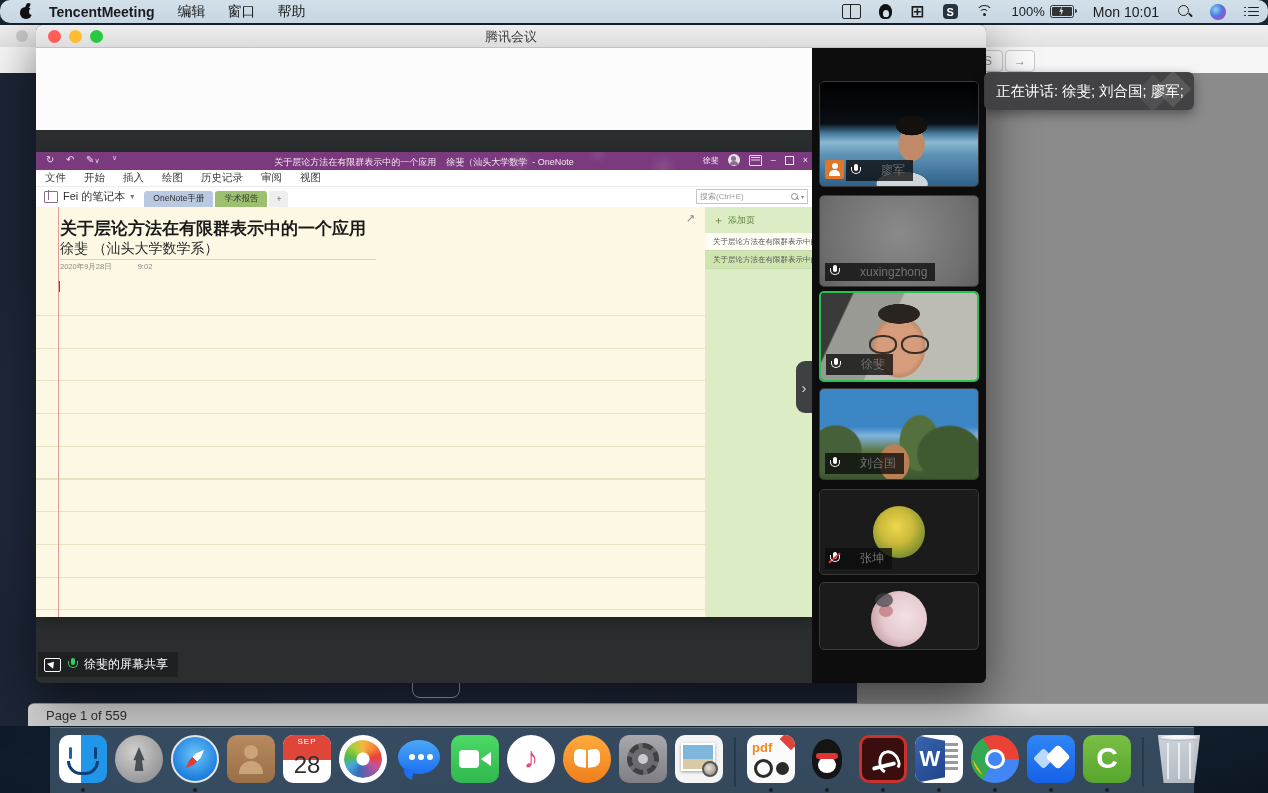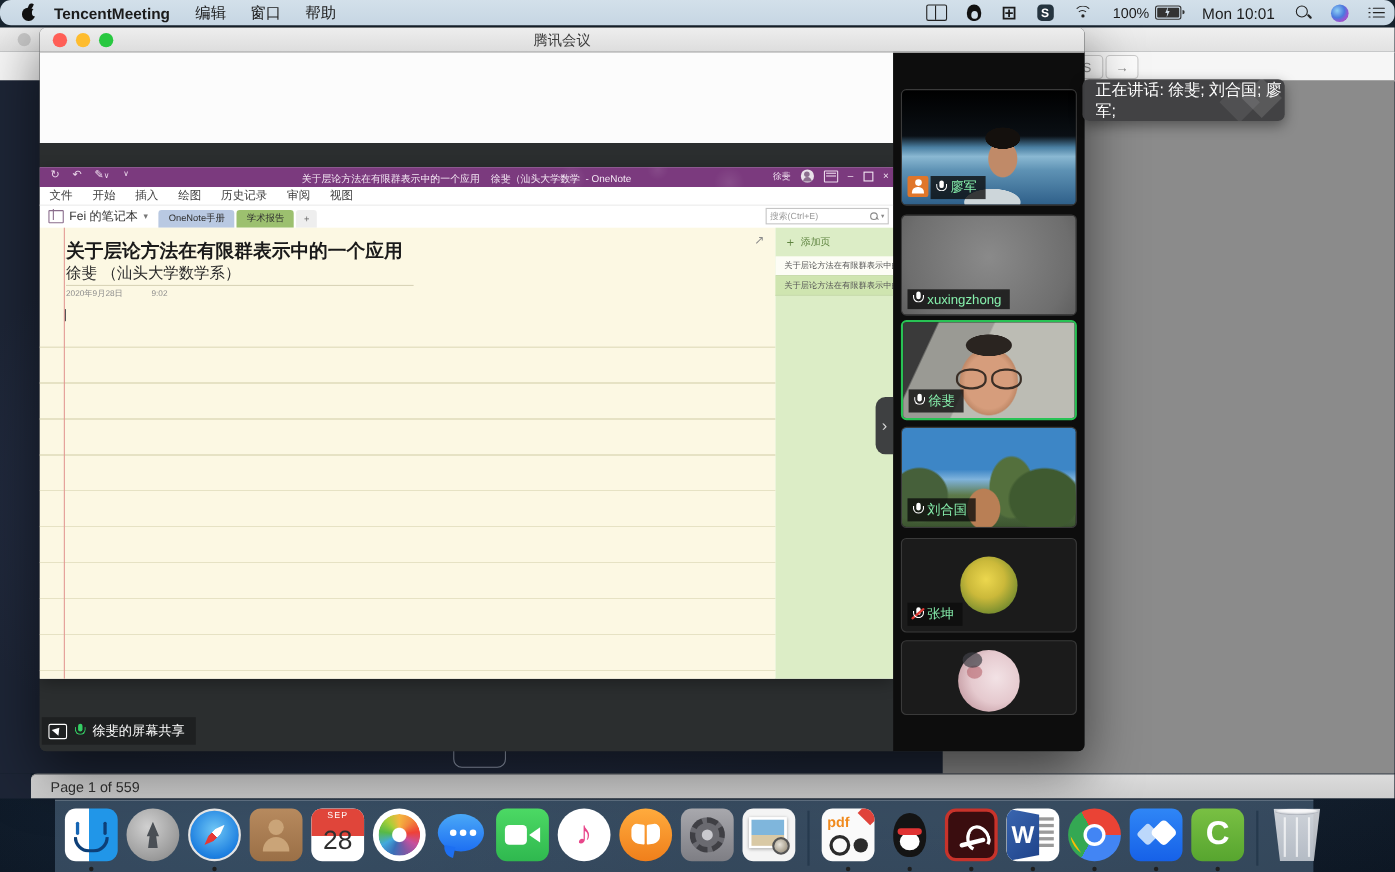--- a/index.html
+++ b/index.html
@@ -162,24 +162,24 @@
      linear-gradient(180deg,#3d86c6 0 42%,#7fb3dc 52%,#5d7a4a 68%,#3c5530 100%);}
   .avatar-circ{position:absolute;left:50%;transform:translateX(-50%);border-radius:50%;}
   .av-tree{width:52px;height:52px;top:16px;background:radial-gradient(circle at 45% 40%,#ecd74e,#cbb93a 40%,#7f9130 72%,#4e5e1e);}
   .av-pink{width:56px;height:56px;top:8px;background:radial-gradient(circle at 62% 45%,#f2e2e5,#e5c9ce 50%,#c9a2a9 78%,#8a6a70);}
   .av-pink::before{content:"";position:absolute;left:8px;top:14px;width:14px;height:12px;border-radius:50%;background:#b05a62;opacity:.55;}
   .av-pink::after{content:"";position:absolute;left:4px;top:2px;width:18px;height:14px;border-radius:50%;background:#3f3f46;opacity:.7;}
   .badges{position:absolute;left:5px;bottom:5px;display:flex;align-items:stretch;gap:2px;}
   .role-badge{width:19px;height:19px;background:#e0762a;border-radius:2px;position:relative;flex:0 0 auto;}
   .role-badge::before{content:"";position:absolute;left:6.5px;top:3px;width:6px;height:6px;border-radius:50%;background:#fff;}
   .role-badge::after{content:"";position:absolute;left:4px;top:10px;width:11px;height:6px;border-radius:5px 5px 0 0;background:#fff;}
-  .name-badge{display:flex;align-items:center;gap:3px;background:rgba(12,12,12,.78);color:#86efac;font-size:12px;padding:2px 8px 2px 4px;}
-
-  
-  #speak-tip{left:984px;top:72px;width:184px;height:38px;background:rgba(64,64,66,.96);border-radius:6px;z-index:40;
+  .name-badge{display:flex;align-items:center;gap:20px;background:rgba(12,12,12,.78);color:#737373;font-size:12px;padding:2px 8px 2px 4px;}
+
+  
+  #speak-tip{left:984px;top:72px;width:210px;height:38px;background:rgba(64,64,66,.96);border-radius:6px;z-index:40;
      color:#fff;font-size:14.5px;display:flex;align-items:center;padding-left:12px;box-sizing:border-box;box-shadow:0 4px 12px rgba(0,0,0,.4);overflow:hidden;}
   #speak-tip .dia{position:absolute;width:26px;height:26px;transform:rotate(45deg);background:rgba(255,255,255,.08);}
   #speak-tip .dia.d1{right:28px;top:8px;} #speak-tip .dia.d2{right:8px;top:4px;background:rgba(255,255,255,.12);}
 
   
   #dock{left:50px;top:727px;width:1144px;height:66px;background:rgba(105,135,165,.42);
         border-top:1px solid rgba(255,255,255,.25);display:flex;align-items:flex-start;padding:7px 8px 0;box-sizing:border-box;gap:6px;z-index:50;}
   .dock-item{position:relative;width:50px;height:58px;flex:0 0 auto;}
   .ic{position:absolute;left:1px;top:0;width:48px;height:48px;border-radius:10px;}
   .dot{position:absolute;left:23px;bottom:1px;width:4px;height:4px;border-radius:50%;background:#1f1f1f;}

